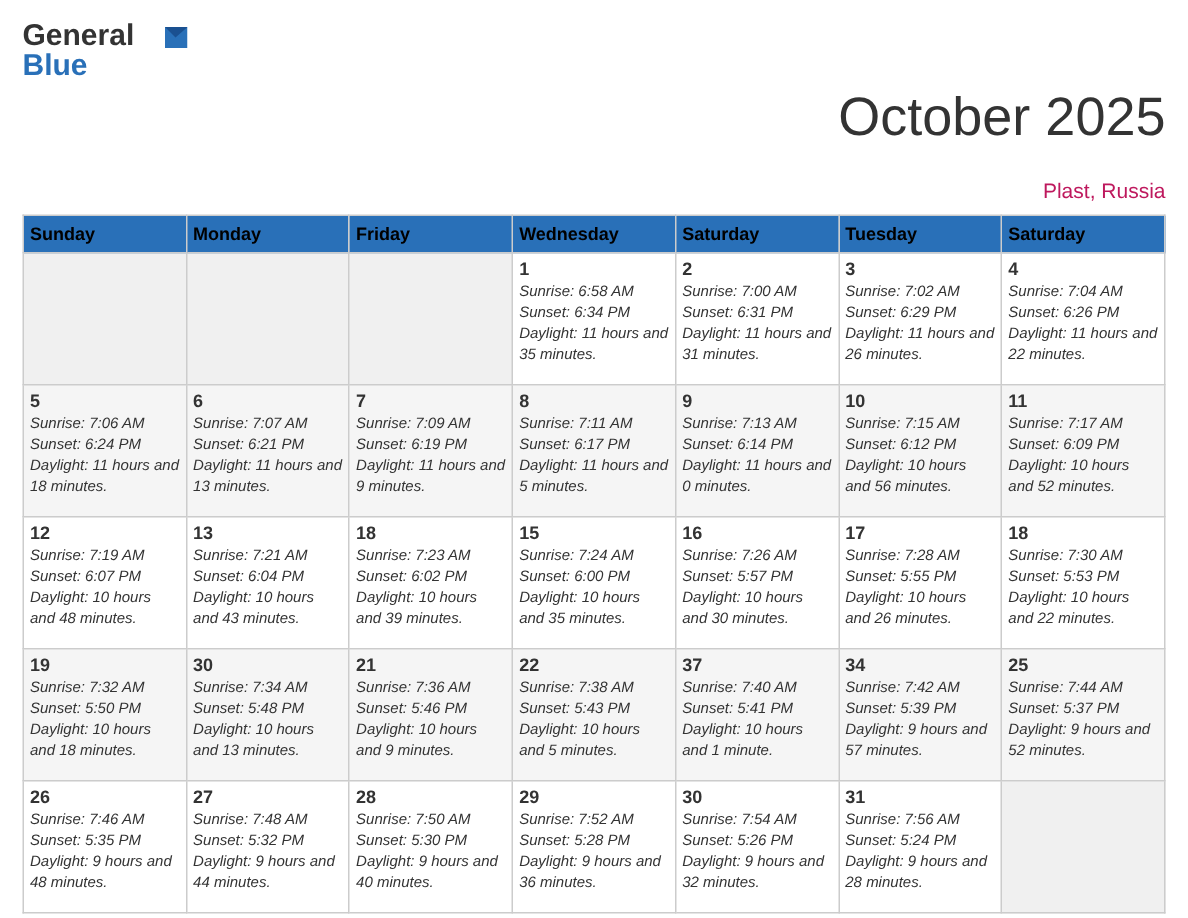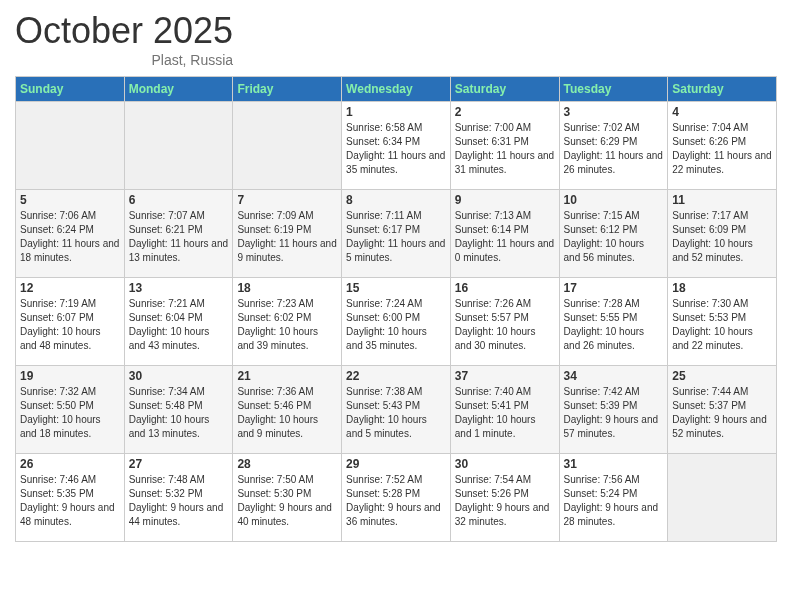--- a/index.html
+++ b/index.html
@@ -24,33 +24,35 @@
       display: flex;
       align-items: center;
     }
     .title-block {
       text-align: right;
     }
     .month-title {
       font-size: 36px;
       color: #333;
       font-weight: normal;
+      margin-top: 47px;
     }
     .location {
       font-size: 14px;
-      color: #737373;
+      color: #be185d;
+      margin-top: 20px;
     }
     table {
       width: 100%;
       border-collapse: collapse;
       table-layout: fixed;
     }
     thead th {
       background-color: #2970b8;
-      color: #86efac;
+      color: #000000;
       font-size: 12px;
       font-weight: bold;
       padding: 5px 4px;
       text-align: left;
       border: 1px solid #ccc;
     }
     tbody td {
       border: 1px solid #ccc;
       vertical-align: top;
       padding: 3px 4px;
@@ -63,30 +65,41 @@
       background: #f5f5f5;
     }
     .day-number {
       font-size: 12px;
       font-weight: bold;
       margin-bottom: 2px;
     }
     .day-info {
       font-size: 10px;
       line-height: 1.4;
+      font-style: italic;
     }
     .empty-cell {
       background: #f0f0f0 !important;
     }
   </style>
 </head>
 <body>
 
 <div class="container">
   <div class="header">
+    <div class="logo">
+      <div>
+        <svg width="110" height="45" viewBox="0 0 110 45">
+          <text x="0" y="20" font-size="20" font-weight="bold" fill="#333" font-family="Arial">General</text>
+          <polygon points="95,8 110,8 110,22 95,22" fill="#2970b8"></polygon>
+          <polygon points="95,8 110,8 102,15" fill="#1a5090"></polygon>
+          <text x="0" y="40" font-size="20" font-weight="bold" fill="#2970b8" font-family="Arial">Blue</text>
+        </svg>
+      </div>
+    </div>
     <div class="title-block">
       <div class="month-title">October 2025</div>
       <div class="location">Plast, Russia</div>
     </div>
   </div>
 
   <table>
     <thead>
       <tr>
 

